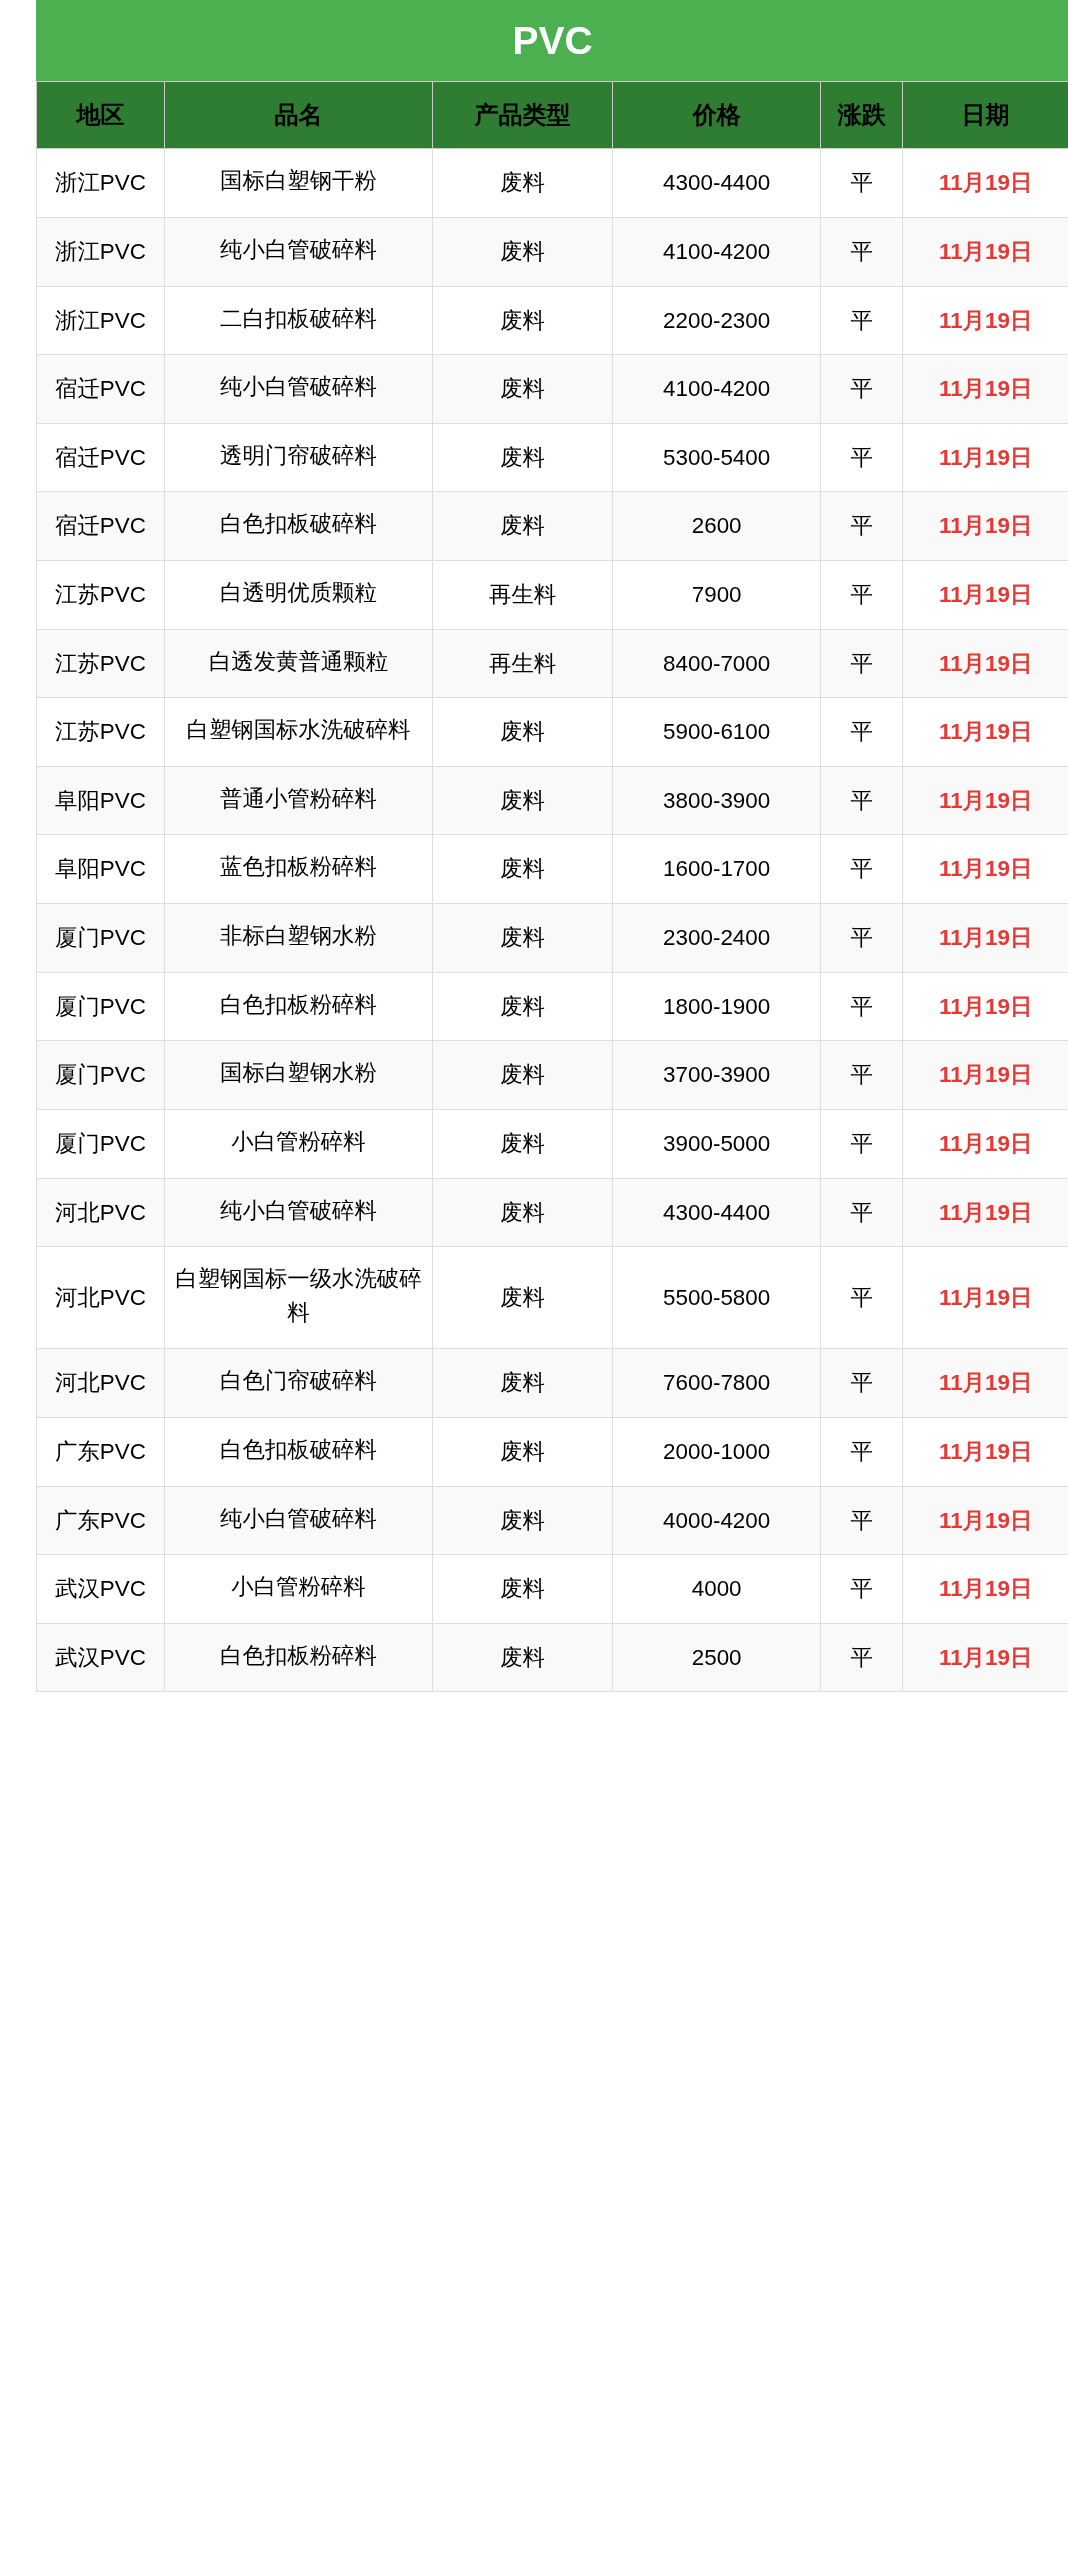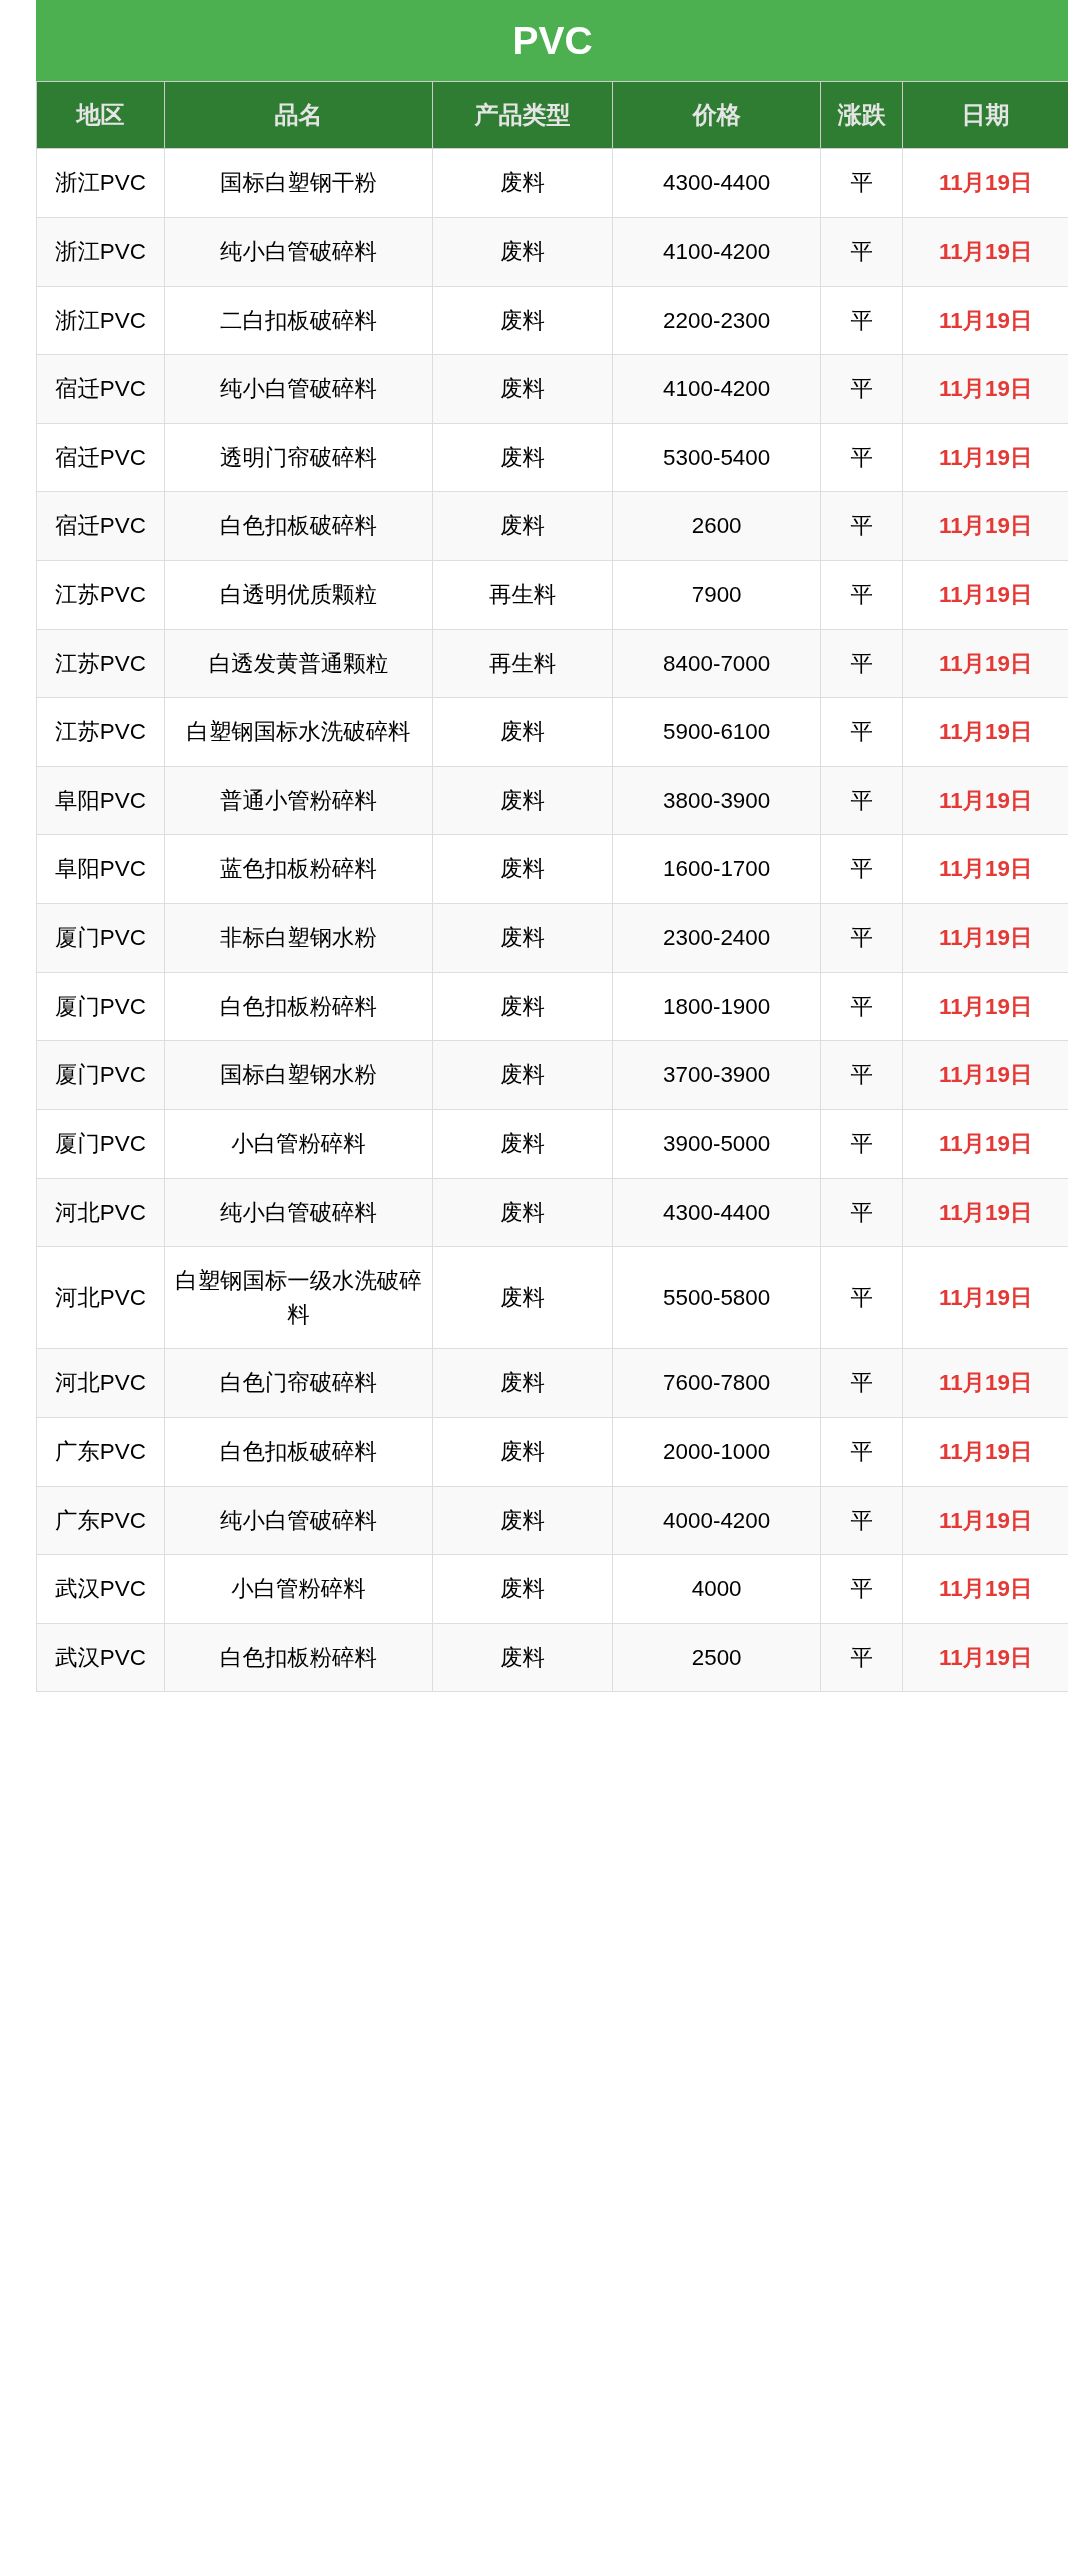--- a/index.html
+++ b/index.html
@@ -29,21 +29,21 @@
       padding: 18.7px 0;
     }
 
     .data-table {
       width: 100%;
       border-collapse: collapse;
     }
 
     .data-table thead tr {
       background: #2e7d32;
-      color: #e5e5e5;
+      color: #000000;
     }
 
     .data-table thead th {
       padding: 17px 7.5px;
       font-size: 24px;
       font-weight: bold;
       text-align: center;
       border: 0.9px solid #ccc;
     }
 
@@ -64,21 +64,21 @@
       line-height: 1.5;
     }
 
     .date-cell {
       color: #e53935;
       font-weight: bold;
     }
 
     
     .col-region { width: 131px; }
-    .col-name   { width: 280px; }
+    .col-name   { width: 280px; font-family: Liberation Mono, monospace; }
     .col-type   { width: 187px; }
     .col-price  { width: 215px; }
     .col-change { width: 84px; }
     .col-date   { width: 172px; }
 
     
     .data-table tbody td.col-name {
       position: relative;
       margin-left: 37px;
     }

